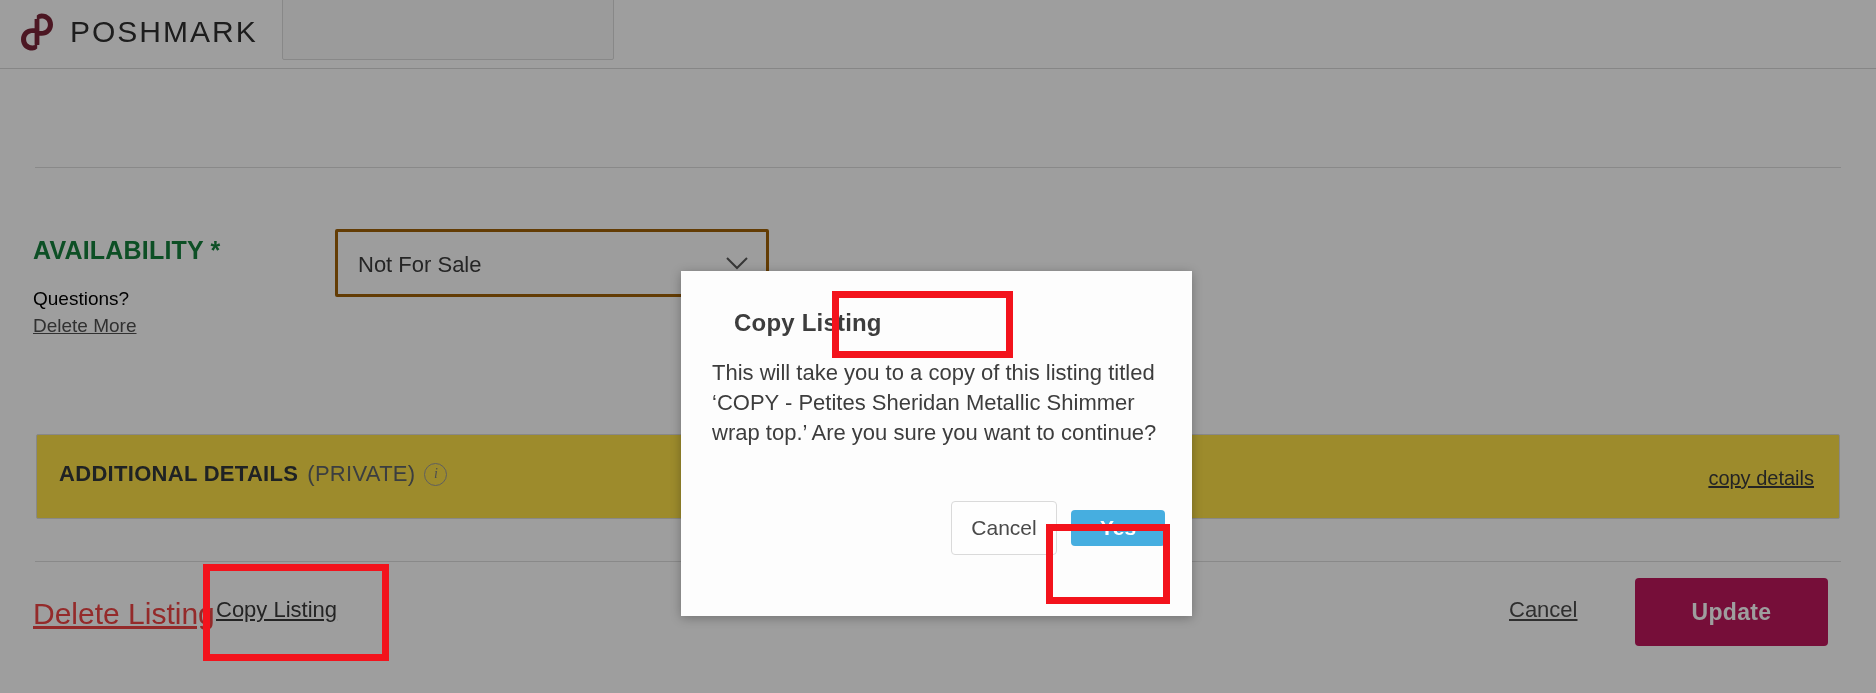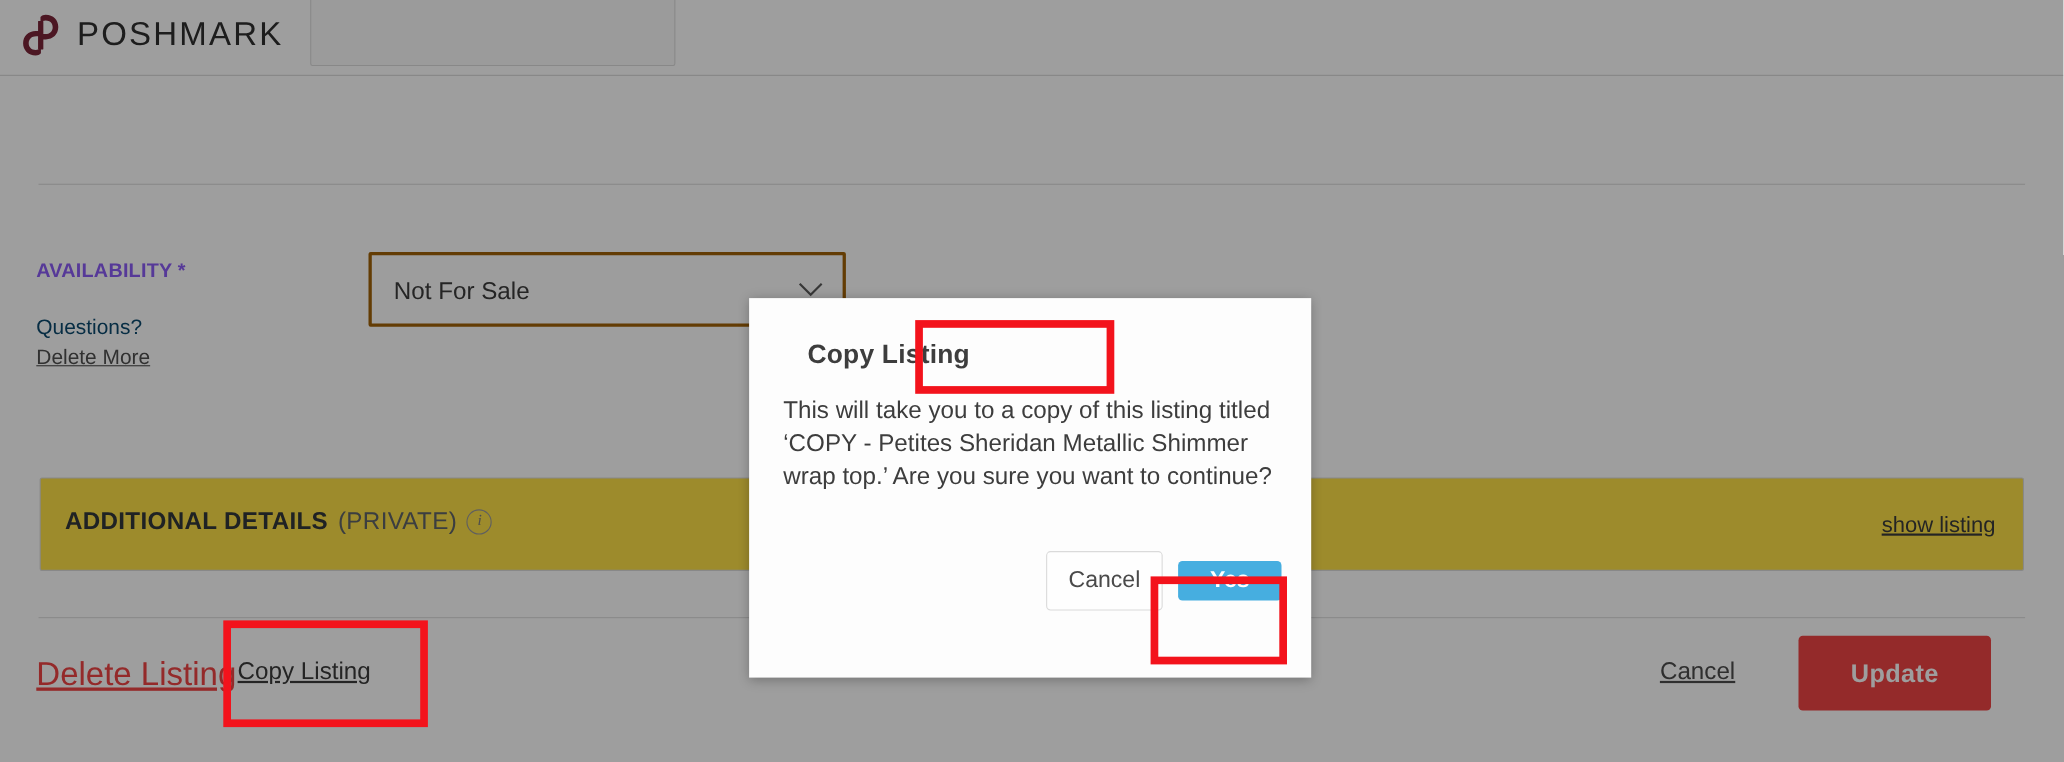--- a/index.html
+++ b/index.html
@@ -72,30 +72,30 @@
     height: 1px;
     background: #dddddd;
   }
   #rule-top { top: 167px; }
   #rule-bottom { top: 561px; }
 
   
   #availability-label {
     position: absolute;
     left: 33px; top: 236px;
-    font-size: 18px;
-    font-weight: 700;
-    color: #8b5cf6;
+    font-size: 25px;
+    font-weight: 700;
+    color: #15803d;
     letter-spacing: 0.2px;
   }
   #questions-text {
     position: absolute;
     left: 33px; top: 288px;
     font-size: 19px;
-    color: #0c4a6e;
+    color: #000000;
   }
   #learn-more {
     position: absolute;
     left: 33px; top: 315px;
     font-size: 19px;
     color: #4f4f4f;
     text-decoration: underline;
     cursor: pointer;
   }
   #availability-select {
@@ -189,22 +189,22 @@
     position: absolute;
     left: 1509px; top: 597px;
     font-size: 22px;
     color: #4c4c4c;
     text-decoration: underline;
     cursor: pointer;
   }
   #update-button {
     position: absolute;
     left: 1635px; top: 578px;
-    width: 175px; height: 68px;
-    background: #ef4444;
+    width: 193px; height: 68px;
+    background: #be185d;
     border: none;
     border-radius: 4px;
     color: #ffffff;
     font-size: 23px;
     font-weight: 700;
     font-family: "Liberation Sans", sans-serif;
     cursor: pointer;
     letter-spacing: 0.3px;
   }
 
@@ -308,21 +308,21 @@
         <path d="M1 2 L11 12 L21 2" fill="none" stroke="#5a5a5a" stroke-width="2"></path>
       </svg>
     </div>
 
     <div id="additional-details">
       <div id="ad-title-wrap">
         <span id="ad-title">ADDITIONAL DETAILS</span>
         <span id="ad-subtitle">(PRIVATE)</span>
         <span id="ad-info-icon">i</span>
       </div>
-      <div id="show-details">show listing</div>
+      <div id="show-details">copy details</div>
     </div>
 
     <div class="hrule" id="rule-bottom"></div>
 
     <div id="delete-listing">Delete Listing</div>
     <div id="copy-listing-link">Copy Listing</div>
     <div id="cancel-link">Cancel</div>
     <button id="update-button">Update</button>
 
   </div>

